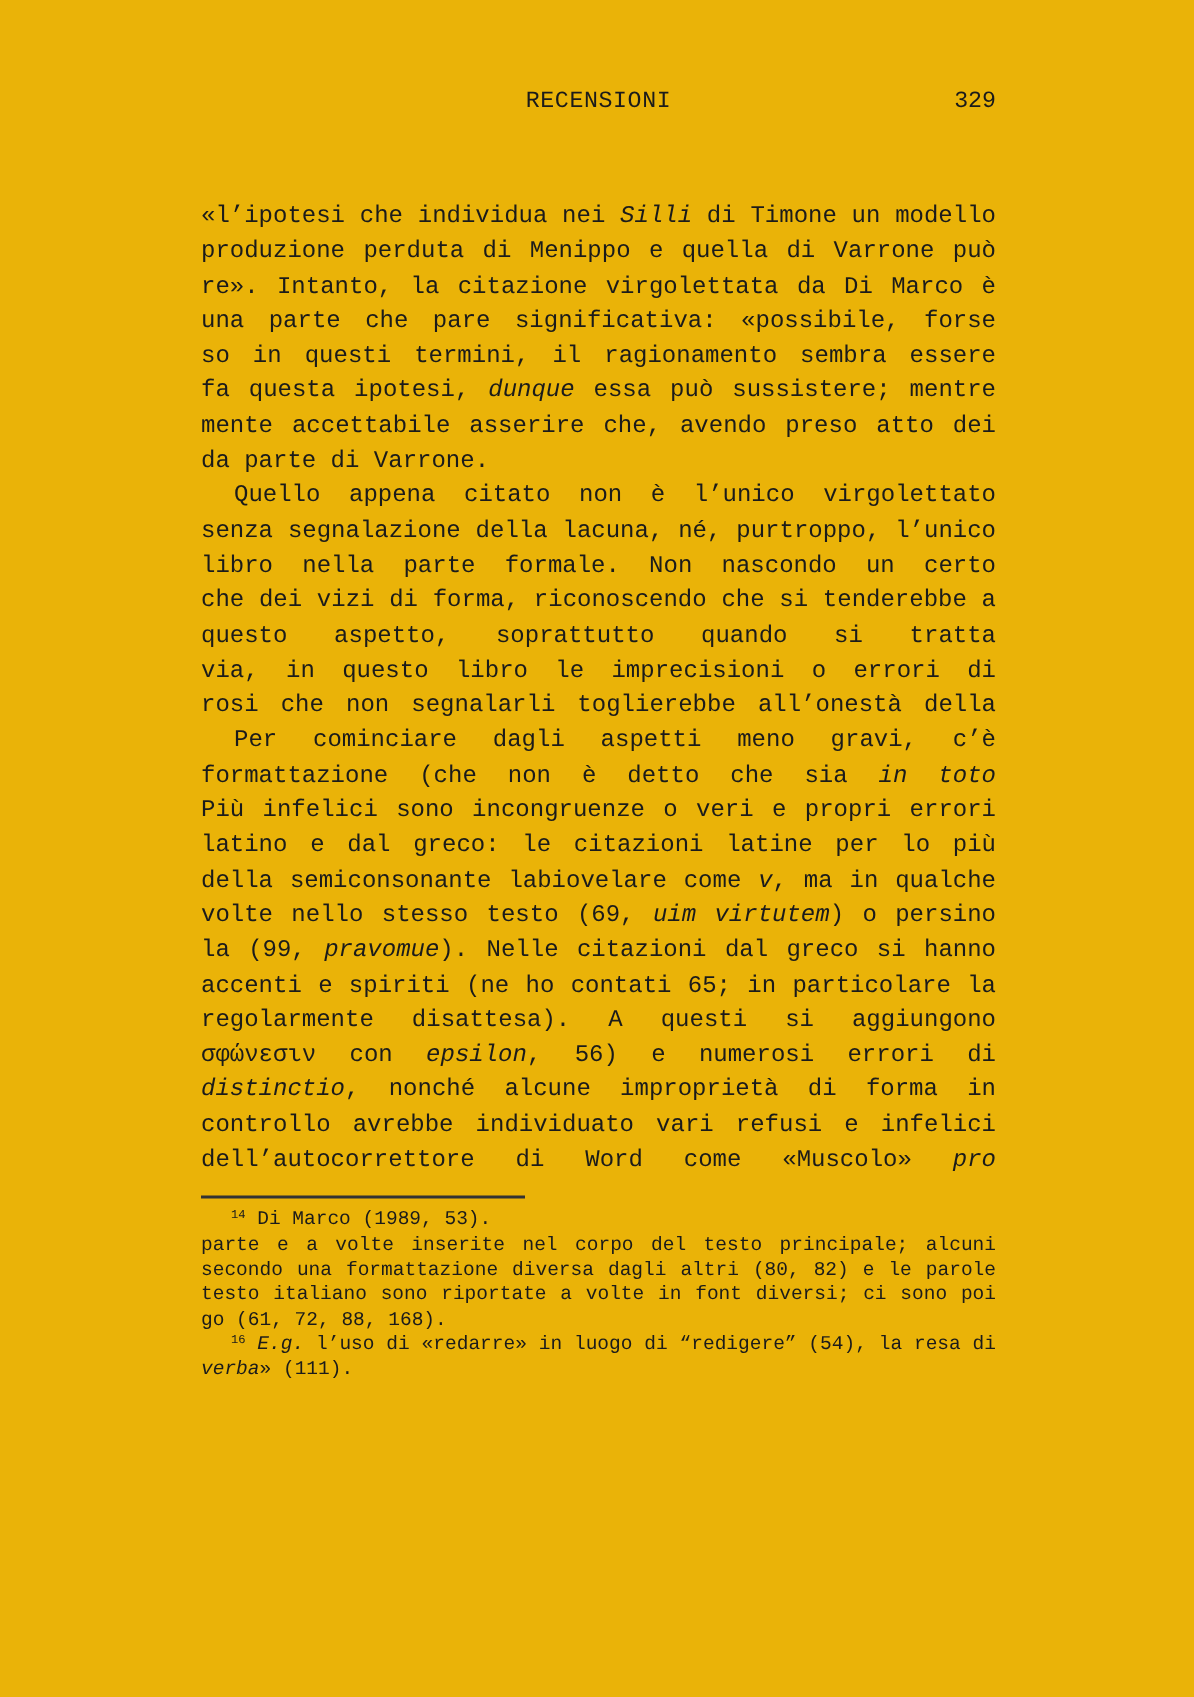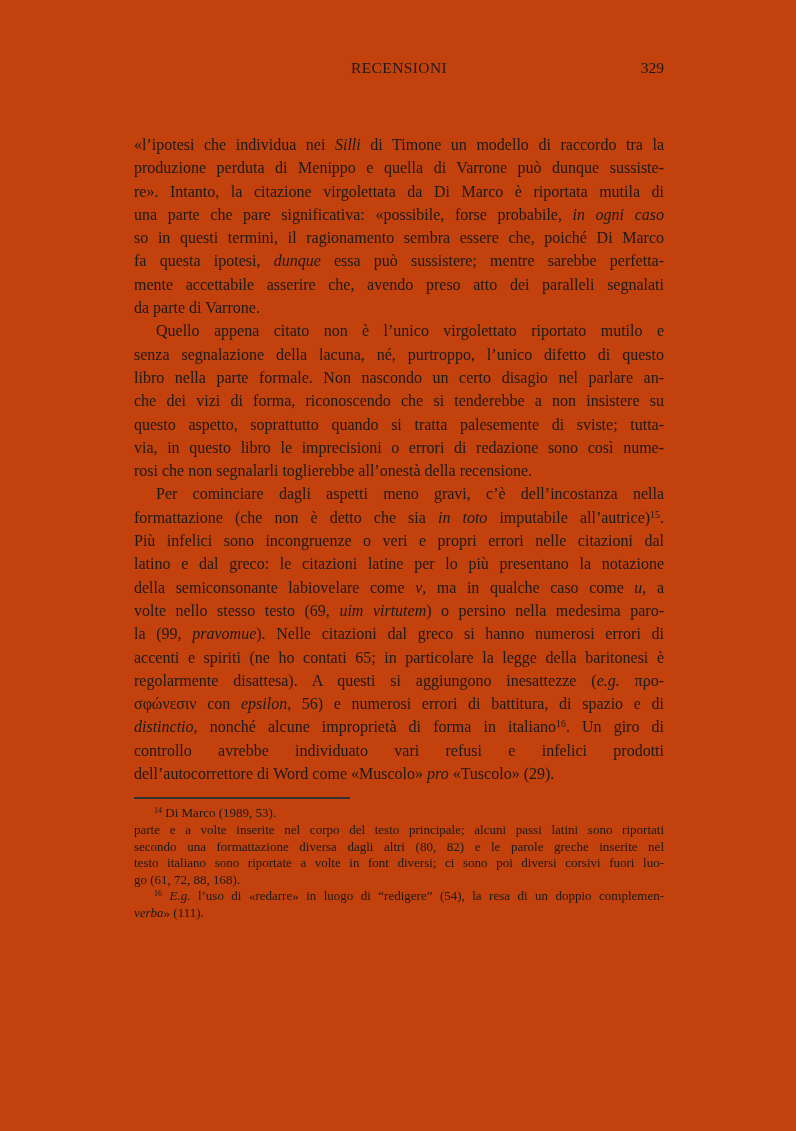--- a/index.html
+++ b/index.html
@@ -1,18 +1,18 @@
 <!DOCTYPE html>
 <html><head>
 <meta charset="utf-8">
 <style>
   html,body{margin:0;padding:0;background:#ffffff;}
   .page{
-    position:relative;width:796px;height:1131px;background:#c2410c;
-    font-family:Liberation Serif, serif;color:#1b1b1b;
+    position:relative;width:796px;height:1131px;background:#eab308;
+    font-family:Liberation Mono, monospace;color:#1b1b1b;
     overflow:hidden;
   }
   .content{position:absolute;left:134px;top:58px;width:530px;}
   .running-head{position:relative;height:19px;font-size:15.5px;line-height:19px;}
   .head-title{display:block;text-align:center;letter-spacing:0.4px;}
   .page-num{position:absolute;right:0;top:0;}
   .body-text{margin-top:56px;font-size:16px;}
   .para{margin:0;}
   .line{
     height:23.3px;line-height:23.3px;overflow:hidden;

